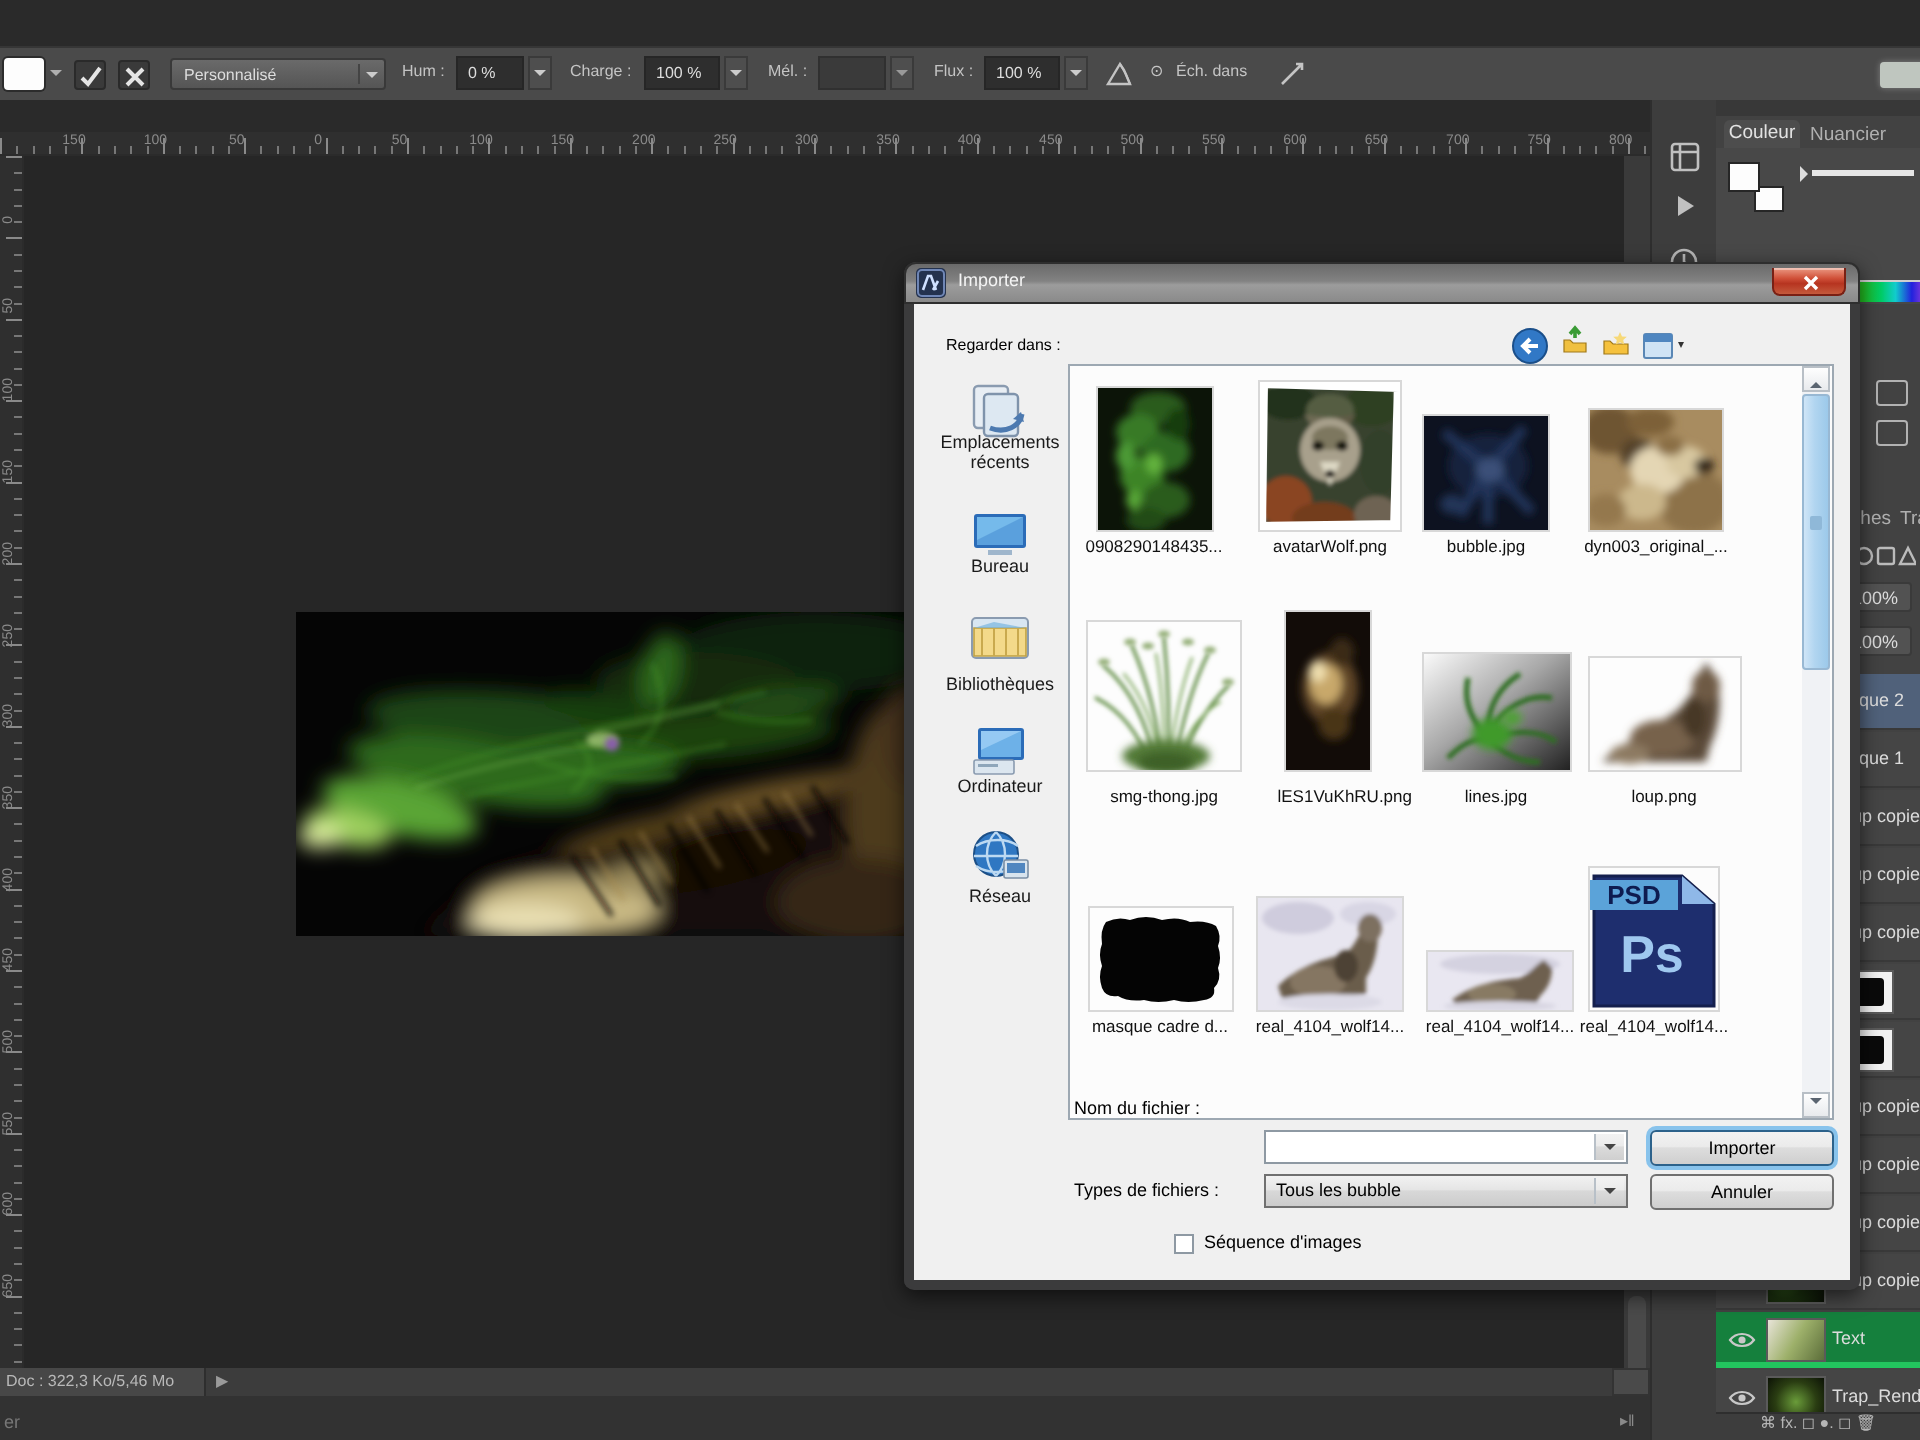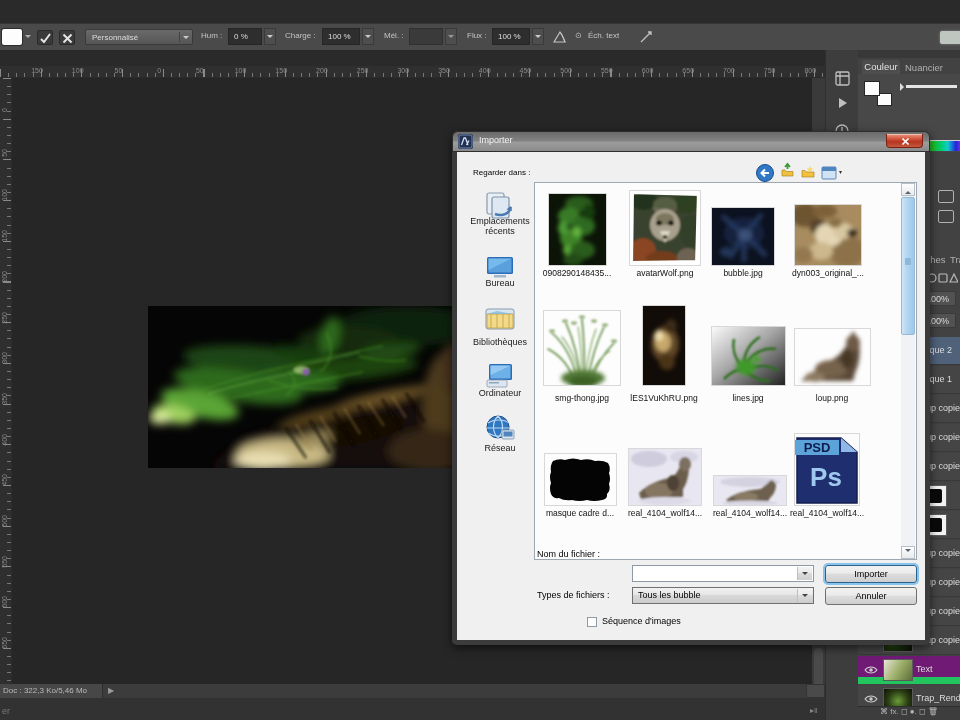--- a/index.html
+++ b/index.html
@@ -86,21 +86,21 @@
         <span style="position:absolute;left:5px;top:3px">100 %</span>
       </div>
     <div class="abs" style="left:532px;top:4px;width:12px;height:17px;background:#4e4e4e;border:1px solid #3a3a3a">
         <span style="position:absolute;left:2px;top:6px;border:3px solid transparent;border-top-color:#ccc"></span>
       </div>
     <svg class="abs" style="left:552px;top:5px" width="16" height="16" viewBox="0 0 16 16">
         <path d="M2 13 L8 3 L10 6 L13 13 Z" fill="none" stroke="#c4c4c4" stroke-width="1.2"></path>
         <path d="M8 3 C10 6 12 10 13 13" stroke="#c4c4c4" fill="none"></path>
       </svg>
     <span class="abs" style="left:575px;top:7px">⊙</span>
-    <span class="abs" style="left:588px;top:7px">Éch. text</span>
+    <span class="abs" style="left:588px;top:7px">Éch. dans</span>
     <svg class="abs" style="left:638px;top:5px" width="16" height="16" viewBox="0 0 16 16">
         <path d="M3 13 L13 3 M10 3 L13 3 L13 6" stroke="#c4c4c4" stroke-width="1.3" fill="none"></path>
       </svg>
     <div class="abs" style="left:940px;top:7px;width:24px;height:13px;background:#bfc6bf;border-radius:2px;box-shadow:0 0 3px rgba(255,255,255,.3)"></div>
   </div>
   <div class="abs" id="rulerH">
     <div class="abs" style="left:0;bottom:0;width:838px;height:4px;background:repeating-linear-gradient(90deg,#777 0,#777 1px,transparent 1px,transparent 8.14px)"></div>
     <div class="abs" style="left:0;bottom:0;width:838px;height:8px;background:repeating-linear-gradient(90deg,#8a8a8a 0,#8a8a8a 1px,transparent 1px,transparent 40.7px)"></div>
     <div id="rnums">
         <span style="position:absolute;left:37.0px;top:1px;transform:translateX(-50%);font-size:7px;color:#8a8a8a">150</span>
@@ -355,21 +355,21 @@
           <span style="position:absolute;left:58px;top:8px;color:#dcdcdc;font-size:9px;white-space:nowrap">Loup copie</span>
         </div>
         <div style="position:absolute;left:0;top:577px;width:102px;height:28px;background:#454545;border-bottom:1px solid #393939">
           <svg width="14" height="10" viewBox="0 0 14 10" style="position:absolute;left:6px;top:9px">
             <path d="M1 5 C4 1 10 1 13 5 C10 9 4 9 1 5 Z" fill="none" stroke="#c8c8c8" stroke-width="1.1"></path>
             <circle cx="7" cy="5" r="1.8" fill="#c8c8c8"></circle>
           </svg>
           <div style="position:absolute;left:26px;top:4px;width:28px;height:20px;box-shadow:0 0 0 1px #5a5a5a;background:radial-gradient(circle at 30% 40%, #3d6e22 0%, #1c330f 45%, #0a0f06 100%)"></div>
           <span style="position:absolute;left:58px;top:8px;color:#dcdcdc;font-size:9px;white-space:nowrap">Loup copie</span>
         </div>
-        <div style="position:absolute;left:0;top:606px;width:102px;height:28px;background:#701a75;border-bottom:7px solid #22c55e">
+        <div style="position:absolute;left:0;top:606px;width:102px;height:28px;background:#15803d;border-bottom:3px solid #22c55e">
           <svg width="14" height="10" viewBox="0 0 14 10" style="position:absolute;left:6px;top:9px">
             <path d="M1 5 C4 1 10 1 13 5 C10 9 4 9 1 5 Z" fill="none" stroke="#c8c8c8" stroke-width="1.1"></path>
             <circle cx="7" cy="5" r="1.8" fill="#c8c8c8"></circle>
           </svg>
           <div style="position:absolute;left:26px;top:4px;width:28px;height:20px;box-shadow:0 0 0 1px #5a5a5a;background:linear-gradient(120deg,#e8e4d8 0%,#9db06a 50%,#5c6e3a 100%)"></div>
           <span style="position:absolute;left:58px;top:8px;color:#dcdcdc;font-size:9px;white-space:nowrap">Text</span>
         </div>
         <div style="position:absolute;left:0;top:635px;width:102px;height:28px;background:#454545;border-bottom:1px solid #393939">
           <svg width="14" height="10" viewBox="0 0 14 10" style="position:absolute;left:6px;top:9px">
             <path d="M1 5 C4 1 10 1 13 5 C10 9 4 9 1 5 Z" fill="none" stroke="#c8c8c8" stroke-width="1.1"></path>
@@ -595,21 +595,21 @@
         <g filter="url(#b2)">
           <path d="M6 52 C14 44 30 36 44 26 C50 20 54 12 58 8 L64 14 C66 24 64 36 60 44 L58 52 Z" fill="#5a4a38"></path>
           <ellipse cx="58" cy="14" rx="7" ry="8" fill="#6e5a44"></ellipse>
           <path d="M56 6 L58 2 L61 7 Z" fill="#4a3a2a"></path>
           <ellipse cx="36" cy="40" rx="16" ry="9" fill="#77624c"></ellipse>
           <ellipse cx="20" cy="48" rx="10" ry="5" fill="#8d7a62"></ellipse>
           <ellipse cx="52" cy="30" rx="6" ry="10" fill="#463828"></ellipse>
         </g>
       </svg>
       <div class="nm abs" style="left:83px;top:262px;width:84px;text-align:center;font-size:8.5px;color:#111">smg-thong.jpg</div>
-      <div class="nm abs" style="left:165px;top:262px;width:84px;text-align:center;font-size:8.5px;color:#111">lES1VuKhRU.png</div>
+      <div class="nm abs" style="left:165px;top:262px;width:84px;text-align:right;font-size:8.5px;color:#111">lES1VuKhRU.png</div>
       <div class="nm abs" style="left:249px;top:262px;width:84px;text-align:center;font-size:8.5px;color:#111">lines.jpg</div>
       <div class="nm abs" style="left:333px;top:262px;width:84px;text-align:center;font-size:8.5px;color:#111">loup.png</div>
       
       <svg class="abs thumb" style="left:88px;top:323px" width="71" height="51" viewBox="0 0 71 51">
         <rect width="71" height="51" fill="#fdfdfd"></rect>
         <path d="M8 7 q6 -3 12 -1 q8 -3 16 0 q8 -2 14 1 q8 -1 13 2 q3 5 1 10 q2 6 0 11 q2 6 -2 10 q1 5 -5 6 q-8 2 -15 0 q-8 2 -15 0 q-8 1 -13 -2 q-6 1 -8 -4 q-2 -6 0 -11 q-2 -6 0 -11 q-1 -7 2 -11 Z" fill="#040404"></path>
       </svg>
       <svg class="abs thumb" style="left:172px;top:318px" width="72" height="56" viewBox="0 0 72 56">
         <rect width="72" height="56" fill="#e8e6f0"></rect>
         <g filter="url(#b1)">

